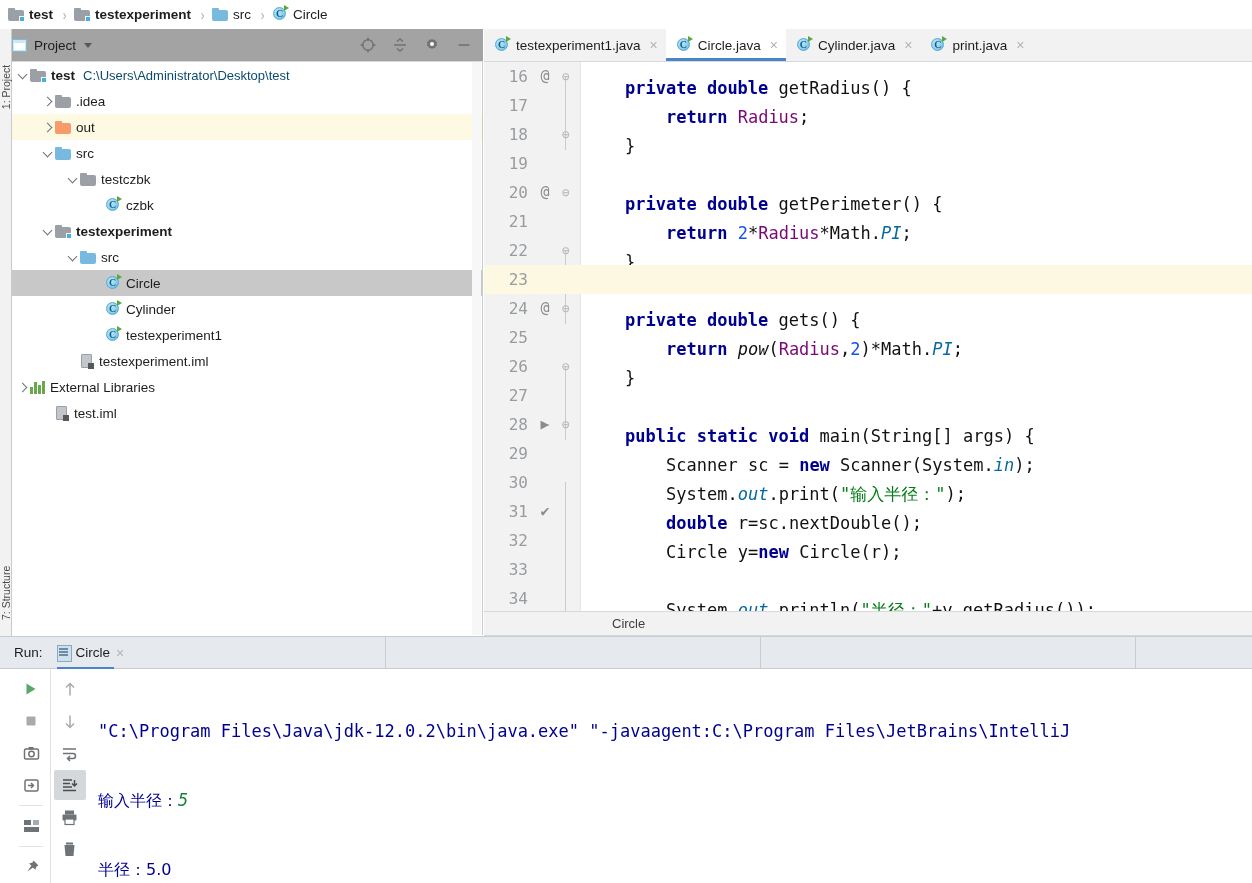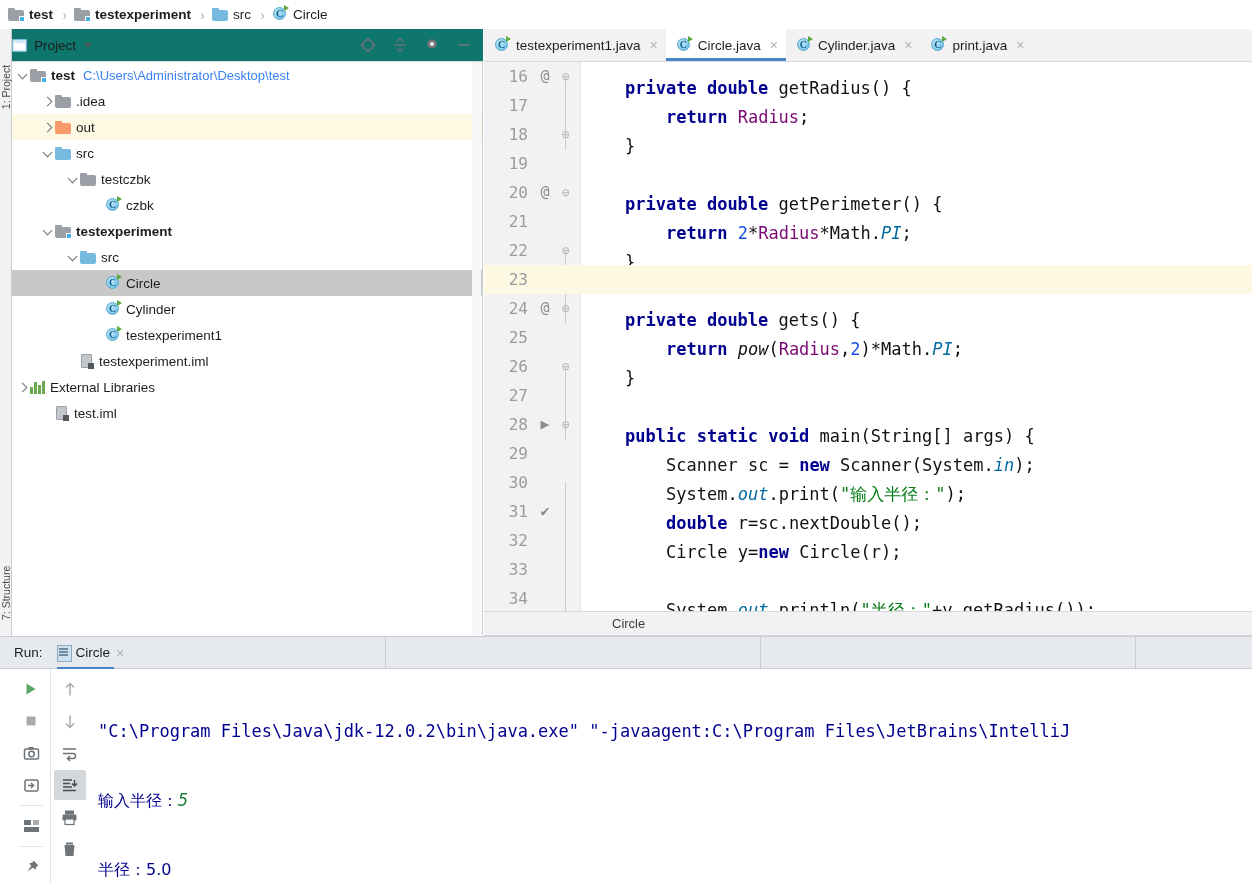--- a/index.html
+++ b/index.html
@@ -112,21 +112,21 @@
     background:#f2f2f2; border-right:1px solid #c9cccf;
   }
   .leftstripe .vlabel {
     position:absolute; left:-19px; width:50px; text-align:center;
     font-size:10.5px; color:#4a4a4a; transform: rotate(-90deg);
     white-space:nowrap;
   }
 
   .toolhdr {
     position:absolute; left:12px; top:29px; width:471px; height:33px;
-    background:#0f766e; display:flex; align-items:center;
+    background:#a3a3a3; display:flex; align-items:center;
     border-bottom:1px solid #d6d9dc;
   }
   .toolhdr .title { margin-left:7px; font-size:13.5px; color:#1d1d1d; }
   .toolhdr .caret {
     width:0;height:0;border-left:4.5px solid transparent;border-right:4.5px solid transparent;
     border-top:5px solid #55595d; margin-left:8px;
   }
   .toolhdr .acts { margin-left:auto; display:flex; align-items:center; gap:14px; padding-right:10px;}
   .tb-ico { width:18px;height:18px;position:relative;cursor:pointer;}
 
@@ -136,21 +136,21 @@
     border-right:1px solid #c9cccf;
   }
   .trow {
     position:relative; height:26px; display:flex; align-items:center;
     padding-left:4px; white-space:nowrap; font-size:13.5px;
   }
   .trow.sel { background:#c8c8c8; }
   .trow.hl  { background:#fdf9e3; }
   .trow .nm { margin-left:5px; }
   .trow .nm.bold { font-weight:bold; }
-  .trow .path { margin-left:8px; color:#3b82f6; font-size:13px; }
+  .trow .path { margin-left:8px; color:#0c4a6e; font-size:13px; }
   .tree-scroll {
     position:absolute; right:1px; top:0; width:9px; height:573px; background:#f7f7f7;
   }
 
   
   .tabsrow {
     position:absolute; left:484px; top:29px; width:768px; height:33px;
     background:#f2f2f2; display:flex; align-items:stretch;
     border-bottom:1px solid #d6d9dc;
   }

